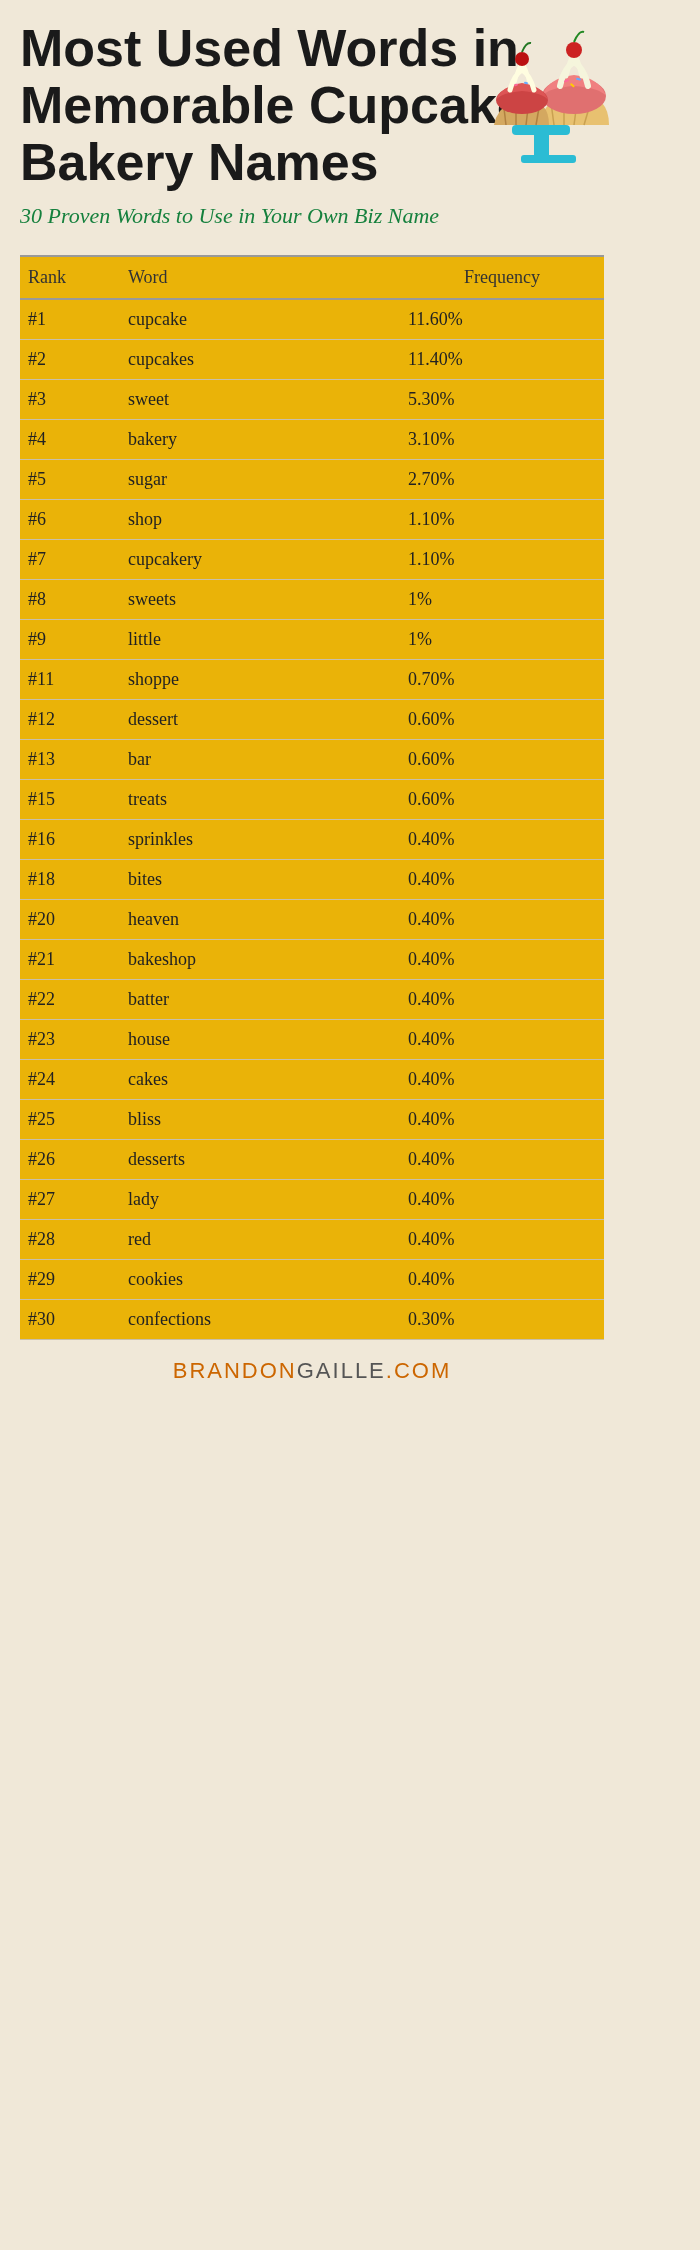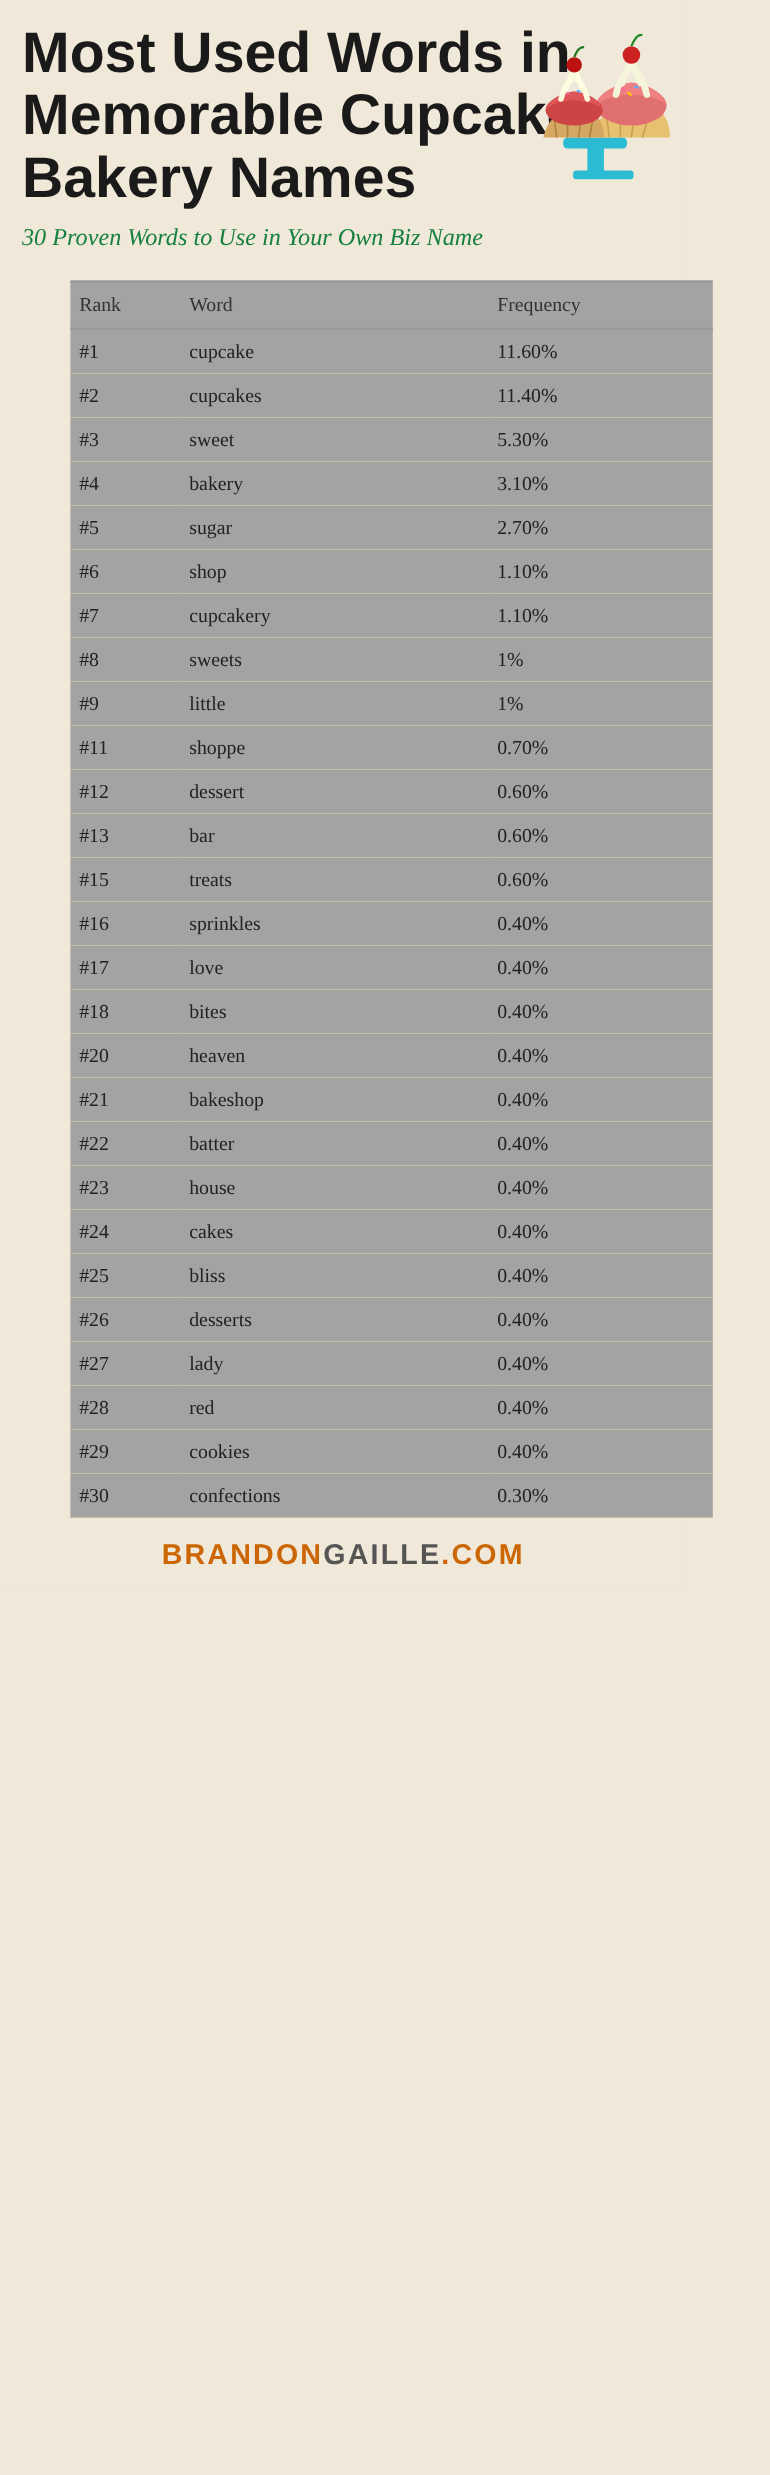--- a/index.html
+++ b/index.html
@@ -45,40 +45,39 @@
     }
 
     .table-section {
       padding: 0 20px;
       margin-top: 15px;
     }
 
     table {
       width: 100%;
       border-collapse: collapse;
-      background-color: #a3a3a3;
-      margin-left: 44px;
+      background-color: #eab308;
     }
 
     thead tr {
       border-bottom: 2px solid #999;
       border-top: 2px solid #999;
     }
 
     th {
       padding: 10px 8px;
       font-size: 18px;
       font-weight: normal;
       color: #333;
       font-family: Georgia, serif;
       text-align: left;
     }
 
     th.freq-col {
-      text-align: left;
+      text-align: center;
     }
 
     td {
       padding: 9px 8px;
       font-size: 18px;
       color: #222;
       font-family: Georgia, serif;
       border-bottom: 1px solid #c8bfaa;
     }
 
@@ -92,22 +91,22 @@
 
     td.freq-col {
     }
 
     .footer {
       padding: 18px 20px;
       text-align: center;
     }
 
     .footer-text {
-      font-size: 26px;
-      font-weight: bold;
+      font-size: 22px;
+      font-weight: normal;
       letter-spacing: 2px;
       font-family: Arial, sans-serif;
     }
 
     .footer-brand {
       color: #cc6600;
     }
 
     .footer-gaille {
       color: #555;
@@ -251,25 +250,20 @@
             <td class="rank-col">#15</td>
             <td class="word-col">treats</td>
             <td class="freq-col">0.60%</td>
           </tr>
           <tr>
             <td class="rank-col">#16</td>
             <td class="word-col">sprinkles</td>
             <td class="freq-col">0.40%</td>
           </tr>
           <tr>
-            <td class="rank-col">#17</td>
-            <td class="word-col">love</td>
-            <td class="freq-col">0.40%</td>
-          </tr>
-          <tr>
             <td class="rank-col">#18</td>
             <td class="word-col">bites</td>
             <td class="freq-col">0.40%</td>
           </tr>
           <tr>
             <td class="rank-col">#20</td>
             <td class="word-col">heaven</td>
             <td class="freq-col">0.40%</td>
           </tr>
           <tr>

